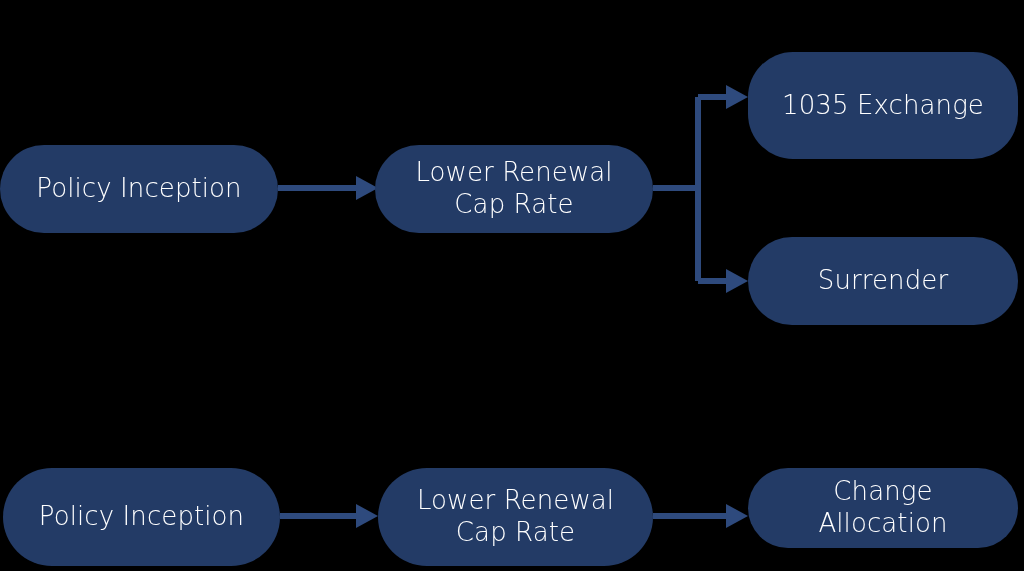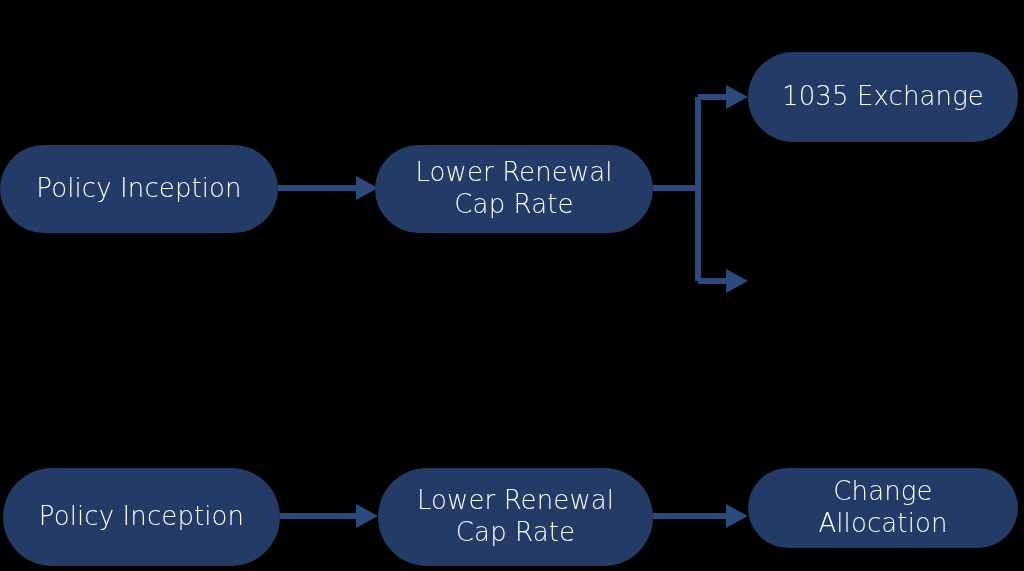--- a/index.html
+++ b/index.html
@@ -90,24 +90,27 @@
 
   <div class="node" style="left:0px; top:145px; width:278px; height:88px; border-radius:44px;">
     <span class="node-label">Policy Inception</span>
   </div>
 
   <div class="node" style="left:375px; top:145px; width:278px; height:88px; border-radius:44px;">
     <span class="node-label">Lower Renewal
 Cap Rate</span>
   </div>
 
-  <div class="node" style="left:748px; top:52px; width:270px; height:90px; border-radius:45px;">
+  <div class="node" style="left:748px; top:52px; width:270px; height:107px; border-radius:45px;">
     <span class="node-label">1035 Exchange</span>
   </div>
 
+  <div class="node" style="left:748px; top:237px; width:270px; height:88px; border-radius:44px;">
+    <span class="node-label">Surrender</span>
+  </div>
 
   <div class="node" style="left:3px; top:468px; width:277px; height:98px; border-radius:49px;">
     <span class="node-label">Policy Inception</span>
   </div>
 
   <div class="node" style="left:378px; top:468px; width:275px; height:98px; border-radius:49px;">
     <span class="node-label">Lower Renewal
 Cap Rate</span>
   </div>
 

